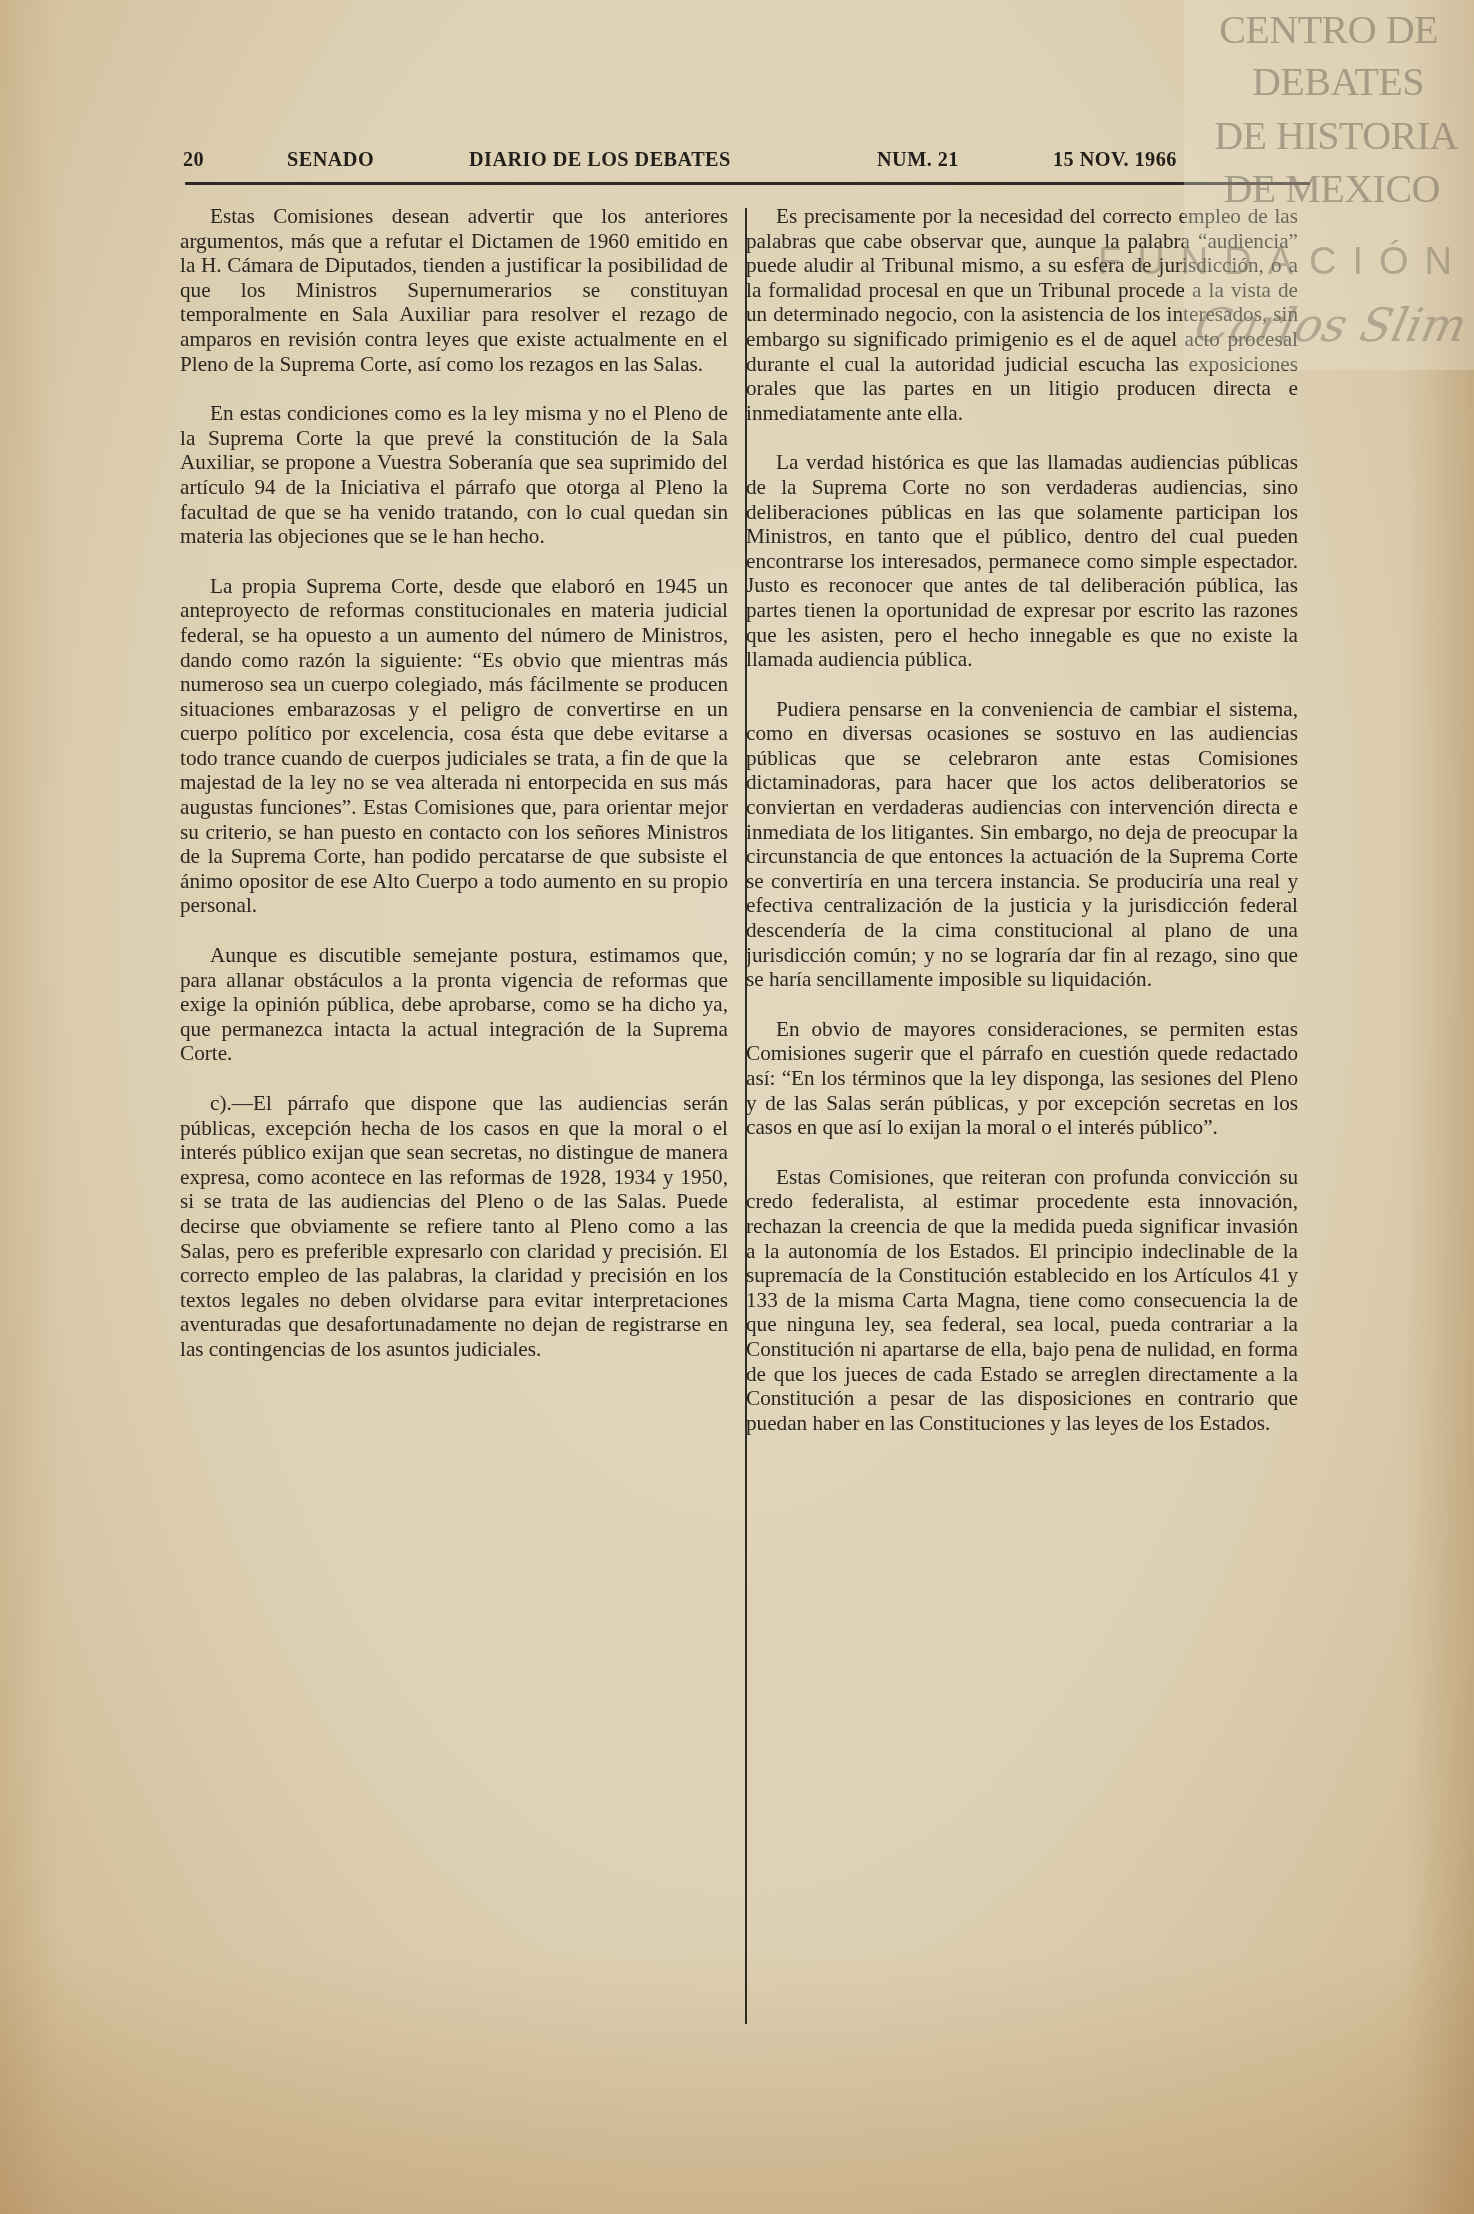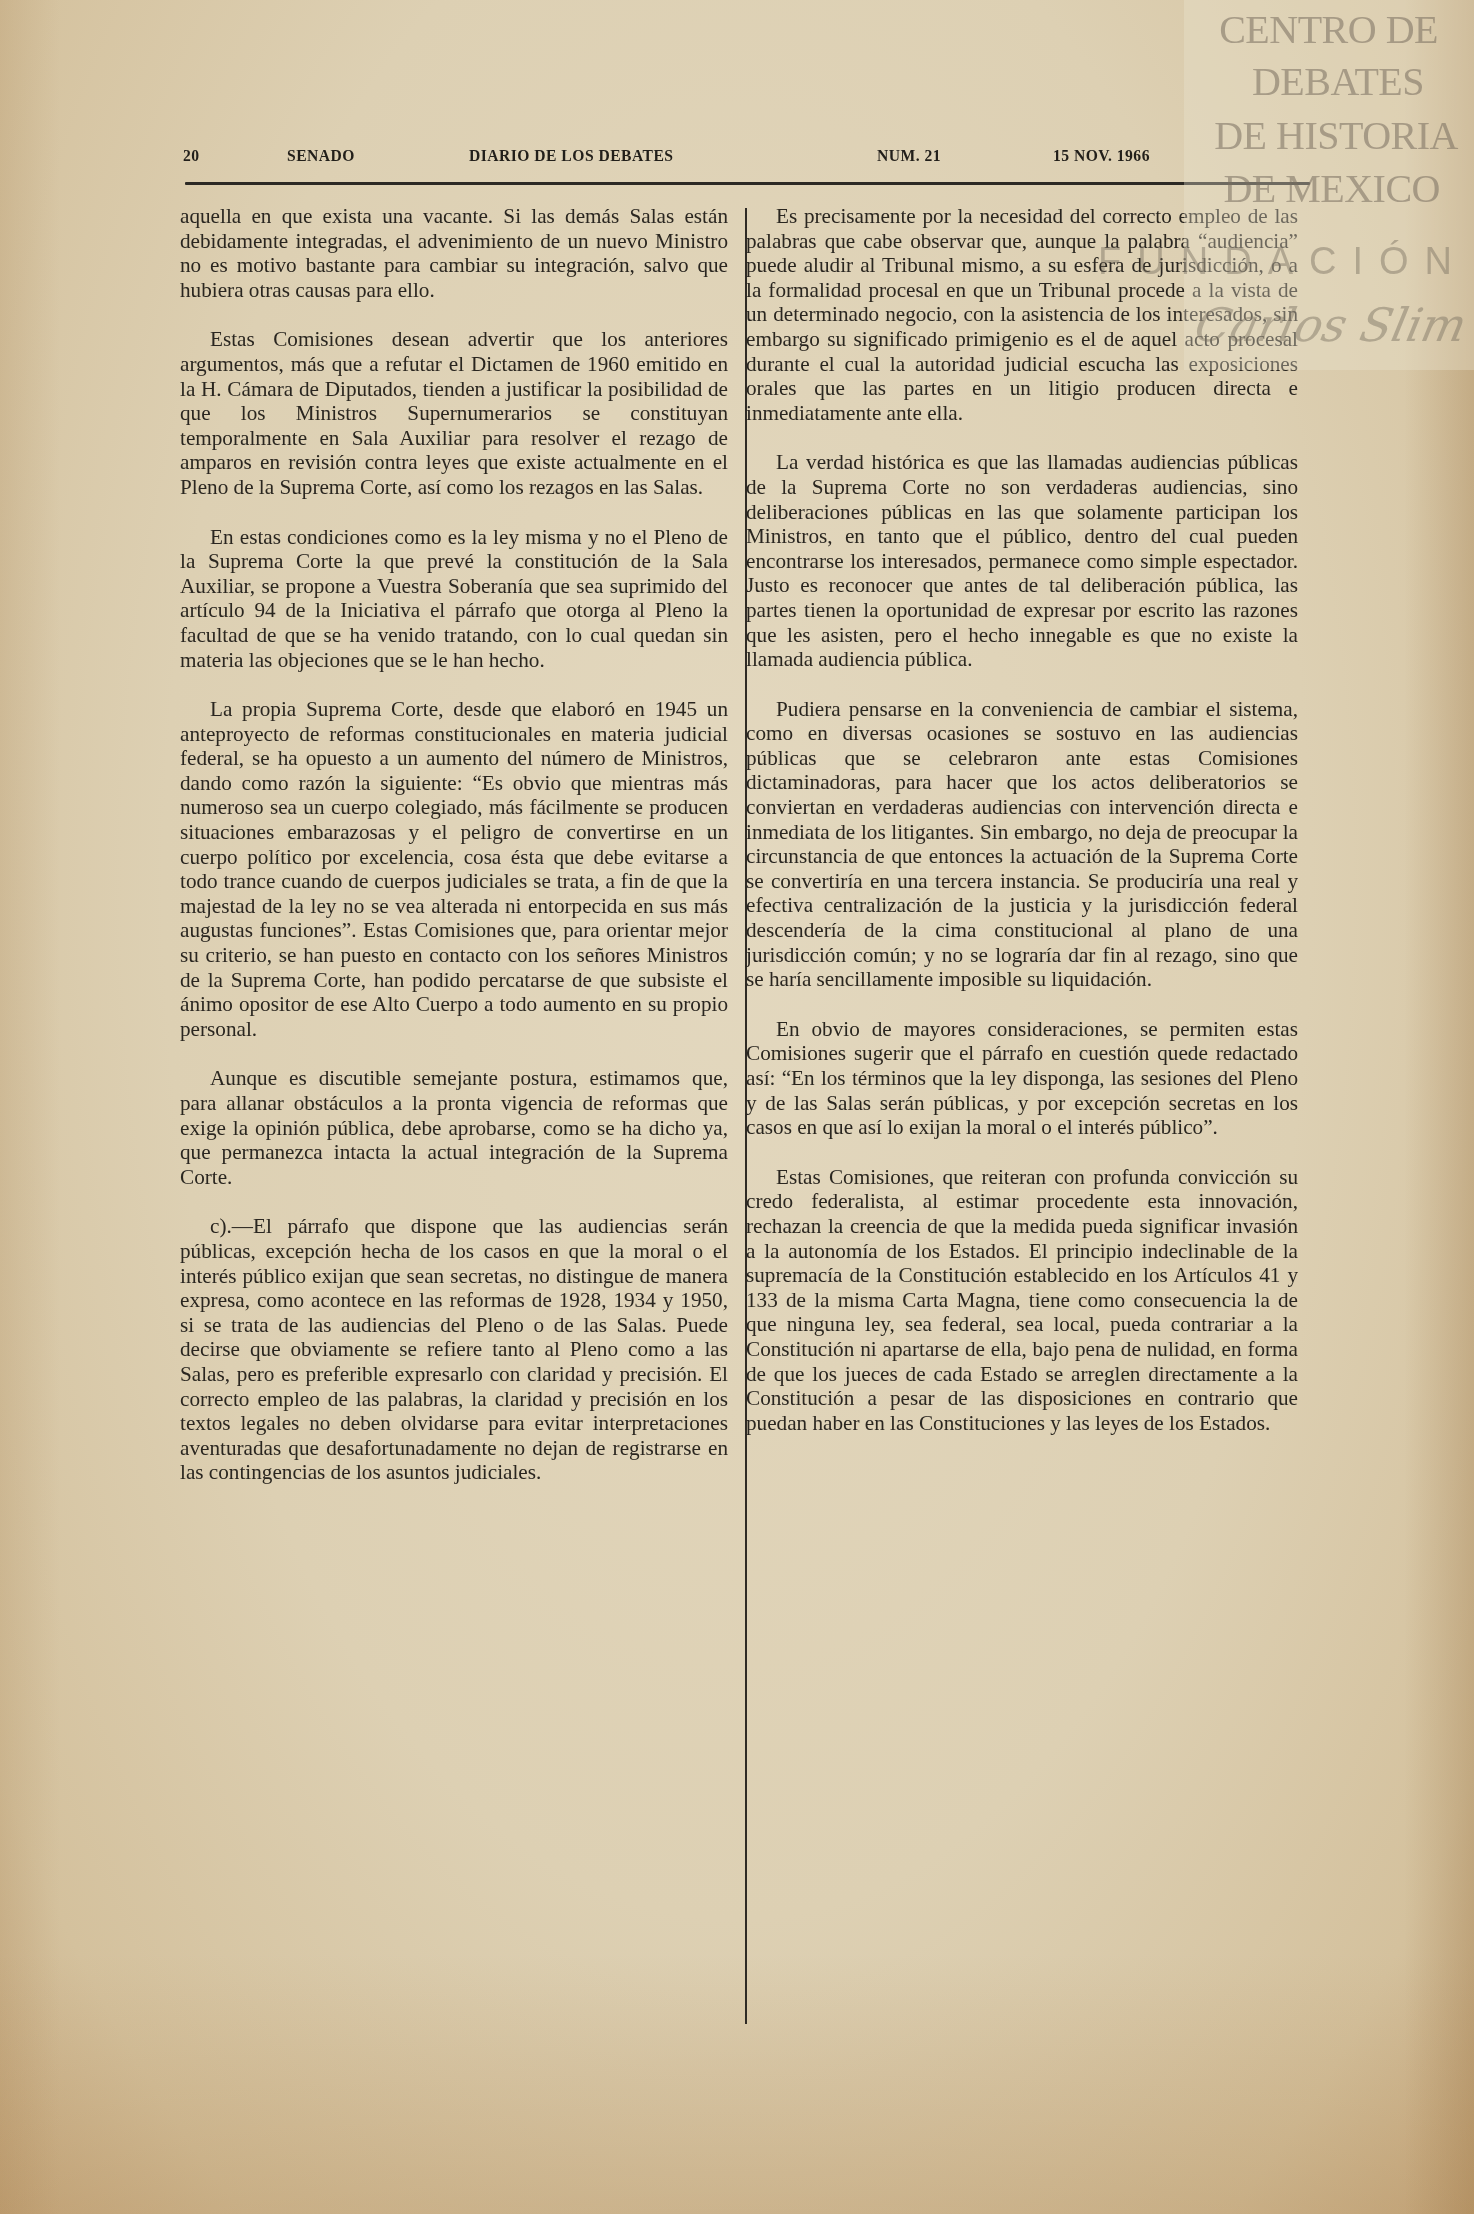--- a/index.html
+++ b/index.html
@@ -12,21 +12,21 @@
   .page-shade {
     position: absolute; inset: 0; pointer-events: none;
     background:
       linear-gradient(to right, rgba(160,120,70,0.18) 0, rgba(0,0,0,0) 60px),
       linear-gradient(to left, rgba(150,110,60,0.30) 0, rgba(0,0,0,0) 70px),
       linear-gradient(to top, rgba(170,125,70,0.28) 0, rgba(0,0,0,0) 260px);
   }
   
   .running-header {
     position: absolute; left: 183px; top: 146px; width: 1020px; height: 32px;
-    font-family: "Liberation Serif", serif; font-weight: bold; font-size: 17px;
+    font-family: "Liberation Serif", serif; font-weight: bold; font-size: 22px;
     letter-spacing: 0.5px; color: #221f1a;
   }
   .running-header span { position: absolute; top: 0; white-space: nowrap; transform: scaleX(0.92); transform-origin: left; }
   .hdr-page { left: 0; }
   .hdr-chamber { left: 104px; }
   .hdr-title { left: 286px; }
   .hdr-num { left: 694px; }
   .hdr-date { left: 870px; }
   .header-rule {
     position: absolute; left: 185px; top: 182px; width: 1125px; height: 3px;
@@ -83,21 +83,20 @@
 <div class="running-header">
   <span class="hdr-page">20</span>
   <span class="hdr-chamber">SENADO</span>
   <span class="hdr-title">DIARIO DE LOS DEBATES</span>
   <span class="hdr-num">NUM. 21</span>
   <span class="hdr-date">15 NOV. 1966</span>
 </div>
 <div class="header-rule"></div>
 
 <div class="column col-left">
-  <p class="cont">aquella en que exista una vacante. Si las demás Salas están debidamente integradas, el advenimiento de un nuevo Ministro no es motivo bastante para cambiar su integración, salvo que hubiera otras causas para ello.</p>
   <p>Estas Comisiones desean advertir que los anteriores argumentos, más que a refutar el Dictamen de 1960 emitido en la H. Cámara de Diputados, tienden a justificar la posibilidad de que los Ministros Supernumerarios se constituyan temporalmente en Sala Auxiliar para resolver el rezago de amparos en revisión contra leyes que existe actualmente en el Pleno de la Suprema Corte, así como los rezagos en las Salas.</p>
   <p>En estas condiciones como es la ley misma y no el Pleno de la Suprema Corte la que prevé la constitución de la Sala Auxiliar, se propone a Vuestra Soberanía que sea suprimido del artículo 94 de la Iniciativa el párrafo que otorga al Pleno la facultad de que se ha venido tratando, con lo cual quedan sin materia las objeciones que se le han hecho.</p>
   <p>La propia Suprema Corte, desde que elaboró en 1945 un anteproyecto de reformas constitucionales en materia judicial federal, se ha opuesto a un aumento del número de Ministros, dando como razón la siguiente: “Es obvio que mientras más numeroso sea un cuerpo colegiado, más fácilmente se producen situaciones embarazosas y el peligro de convertirse en un cuerpo político por excelencia, cosa ésta que debe evitarse a todo trance cuando de cuerpos judiciales se trata, a fin de que la majestad de la ley no se vea alterada ni entorpecida en sus más augustas funciones”. Estas Comisiones que, para orientar mejor su criterio, se han puesto en contacto con los señores Ministros de la Suprema Corte, han podido percatarse de que subsiste el ánimo opositor de ese Alto Cuerpo a todo aumento en su propio personal.</p>
   <p>Aunque es discutible semejante postura, estimamos que, para allanar obstáculos a la pronta vigencia de reformas que exige la opinión pública, debe aprobarse, como se ha dicho ya, que permanezca intacta la actual integración de la Suprema Corte.</p>
   <p>c).—El párrafo que dispone que las audiencias serán públicas, excepción hecha de los casos en que la moral o el interés público exijan que sean secretas, no distingue de manera expresa, como acontece en las reformas de 1928, 1934 y 1950, si se trata de las audiencias del Pleno o de las Salas. Puede decirse que obviamente se refiere tanto al Pleno como a las Salas, pero es preferible expresarlo con claridad y precisión. El correcto empleo de las palabras, la claridad y precisión en los textos legales no deben olvidarse para evitar interpretaciones aventuradas que desafortunadamente no dejan de registrarse en las contingencias de los asuntos judiciales.</p>
 </div>
 
 <div class="column-divider"></div>
 
 <div class="column col-right">

